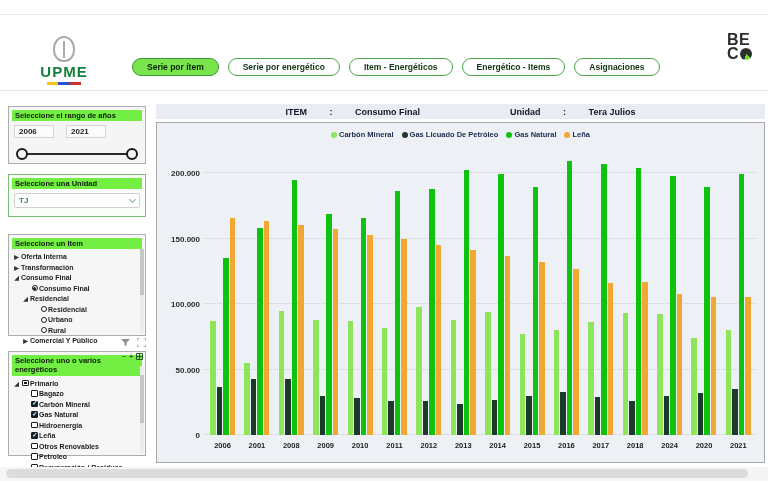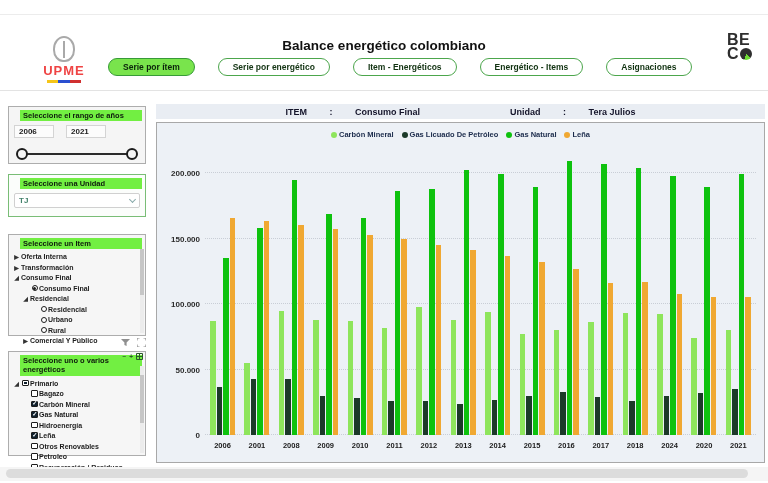--- a/index.html
+++ b/index.html
@@ -7,37 +7,37 @@
               font-family:"Liberation Sans", sans-serif; }
   #app { position:relative; width:768px; height:483px; background:#fff; }
 
   .hairline-top { position:absolute; left:0; top:14px; width:768px; height:1px; background:#ececec; }
   .hairline-header { position:absolute; left:0; top:90px; width:768px; height:1px; background:#e3e3e3; }
 
   
   .upme { position:absolute; left:32px; top:36px; width:64px; text-align:center; }
   .upme-emblem { width:22px; height:26px; margin:0 auto 1px; border:2px solid #a9a9a9; border-radius:50% 50% 46% 46%; position:relative; }
   .upme-emblem::after { content:""; position:absolute; left:50%; top:3px; width:2px; height:17px; background:#a9a9a9; transform:translateX(-50%); }
-  .upme-text { font-size:13px; font-weight:700; color:#ef4444; letter-spacing:1px; }
+  .upme-text { font-size:15px; font-weight:700; color:#15803d; letter-spacing:1px; }
   .upme-flag { width:34px; height:3px; margin:2px auto 0; display:flex; }
   .upme-flag i { flex:1; }
   .page-title { position:absolute; left:0; top:38px; width:768px; text-align:center; font-size:13.5px; font-weight:700; color:#111; }
-  .tab-bar { position:absolute; left:108px; top:58px; display:flex; gap:23px; }
+  .tab-bar { position:absolute; left:132px; top:58px; display:flex; gap:9px; }
   .tab { height:18px; padding:0 14px; display:flex; align-items:center; justify-content:center;
          border:1px solid #4ca64c; border-radius:9px; background:#fff;
          font-size:8.5px; font-weight:700; color:#123312; white-space:nowrap; cursor:pointer; }
   .tab.active { background:#79e44c; border-color:#379b37; color:#0b230b; }
   .beco { position:absolute; right:16px; top:33px; font-size:16px; font-weight:800; color:#2e2e2e; line-height:14px; letter-spacing:.5px; }
   .beco-row { display:flex; align-items:center; }
   .beco-o { display:inline-block; width:12px; height:12px; border-radius:50%; margin-left:1px;
             background:conic-gradient(#2e2e2e 0 128deg, #6fdb35 128deg 196deg, #2e2e2e 196deg 360deg); }
 
   
   .panel { position:absolute; left:8px; width:138px; background:#f5f5f5; border:1px solid #adadad; padding:3px; }
-  .panel-title { background:#72ef42; color:#0d1a0d; font-size:7.5px; font-weight:700; padding:1px 3px; line-height:1.25; position:relative;margin-left:8px; }
+  .panel-title { background:#72ef42; color:#0d1a0d; font-size:7.5px; font-weight:700; padding:1px 3px; line-height:1.25; position:relative; }
   #panel-years { top:106px; height:58px; }
   #panel-unit  { top:174px; height:43px; border-color:#79bd76; background:#fbfdfb; }
   #panel-item  { top:234px; height:102px; background:#f6f6f6; }
   #panel-energ { top:351px; height:105px; background:#f6f6f6; }
 
   .year-inputs { display:flex; gap:12px; margin:4px 2px 0; }
   .year-box { width:40px; height:13px; background:#fcfcfc; border:1px solid #d4d4d4;
               font-size:8px; font-weight:700; color:#222; display:flex; align-items:center; padding-left:4px; }
   .slider { position:relative; margin:10px 4px 0; height:12px; }
   .slider-track { position:absolute; left:6px; right:6px; top:5px; height:2px; background:#2b2b2b; }
@@ -98,21 +98,20 @@
   <div class="upme">
     <div class="upme-emblem"></div>
     <div class="upme-text">UPME</div>
     <div class="upme-flag">
       <i style="background:#f5c518"></i>
         <i style="background:#2a4fd0"></i>
         <i style="background:#d03030"></i>
     </div>
   </div>
 
-  <div class="page-title">Balance energético colombiano</div>
 
   <div class="tab-bar">
       <div class="tab active">Serie por ítem</div>
       <div class="tab">Serie por energético</div>
       <div class="tab">Item - Energéticos</div>
       <div class="tab">Energético - Items</div>
       <div class="tab">Asignaciones</div>
     </div>
 
   <div class="beco">

